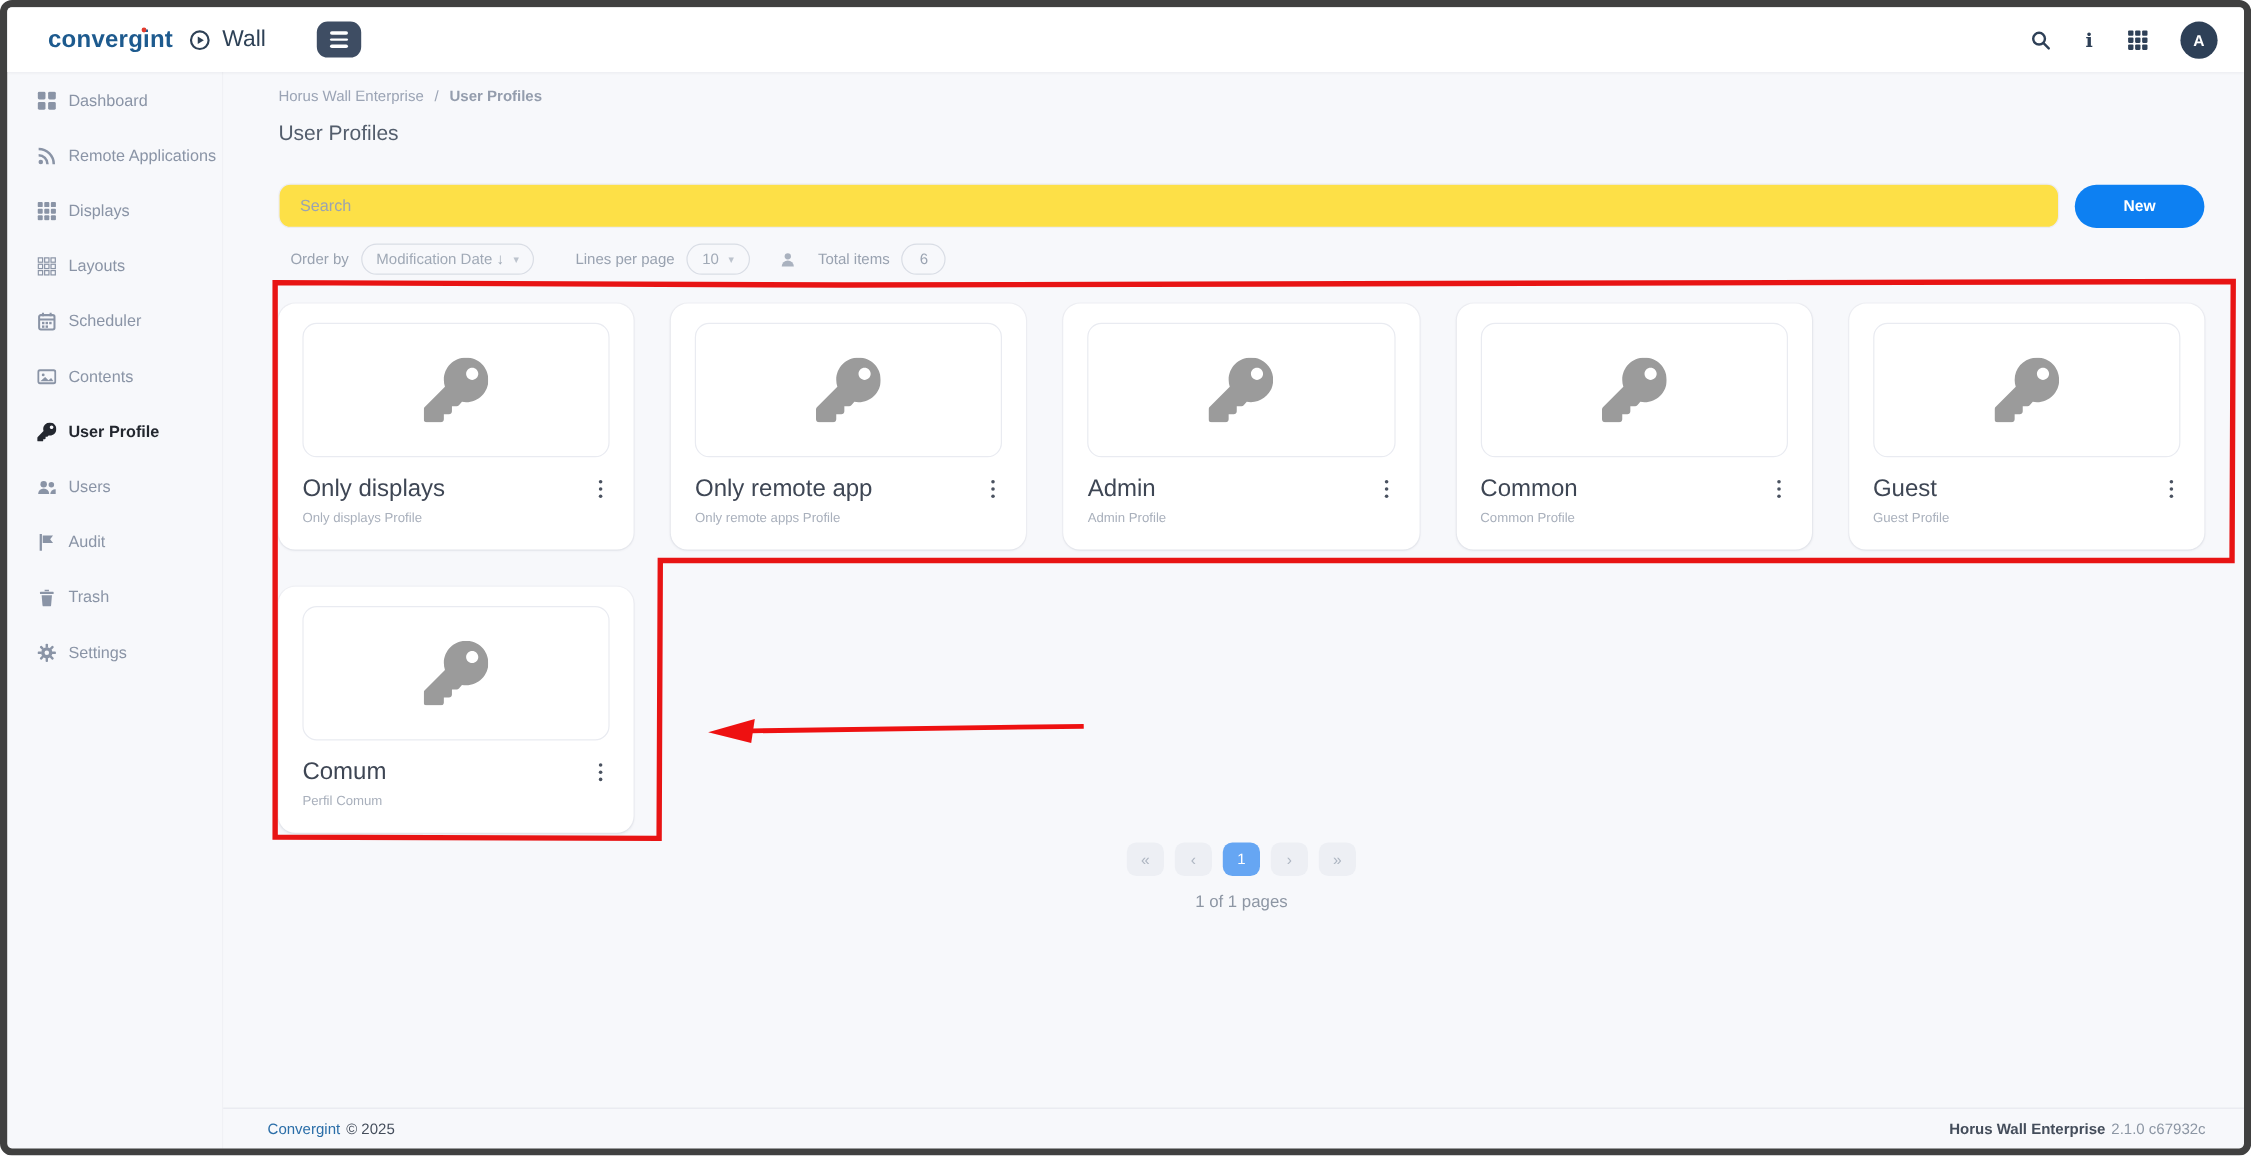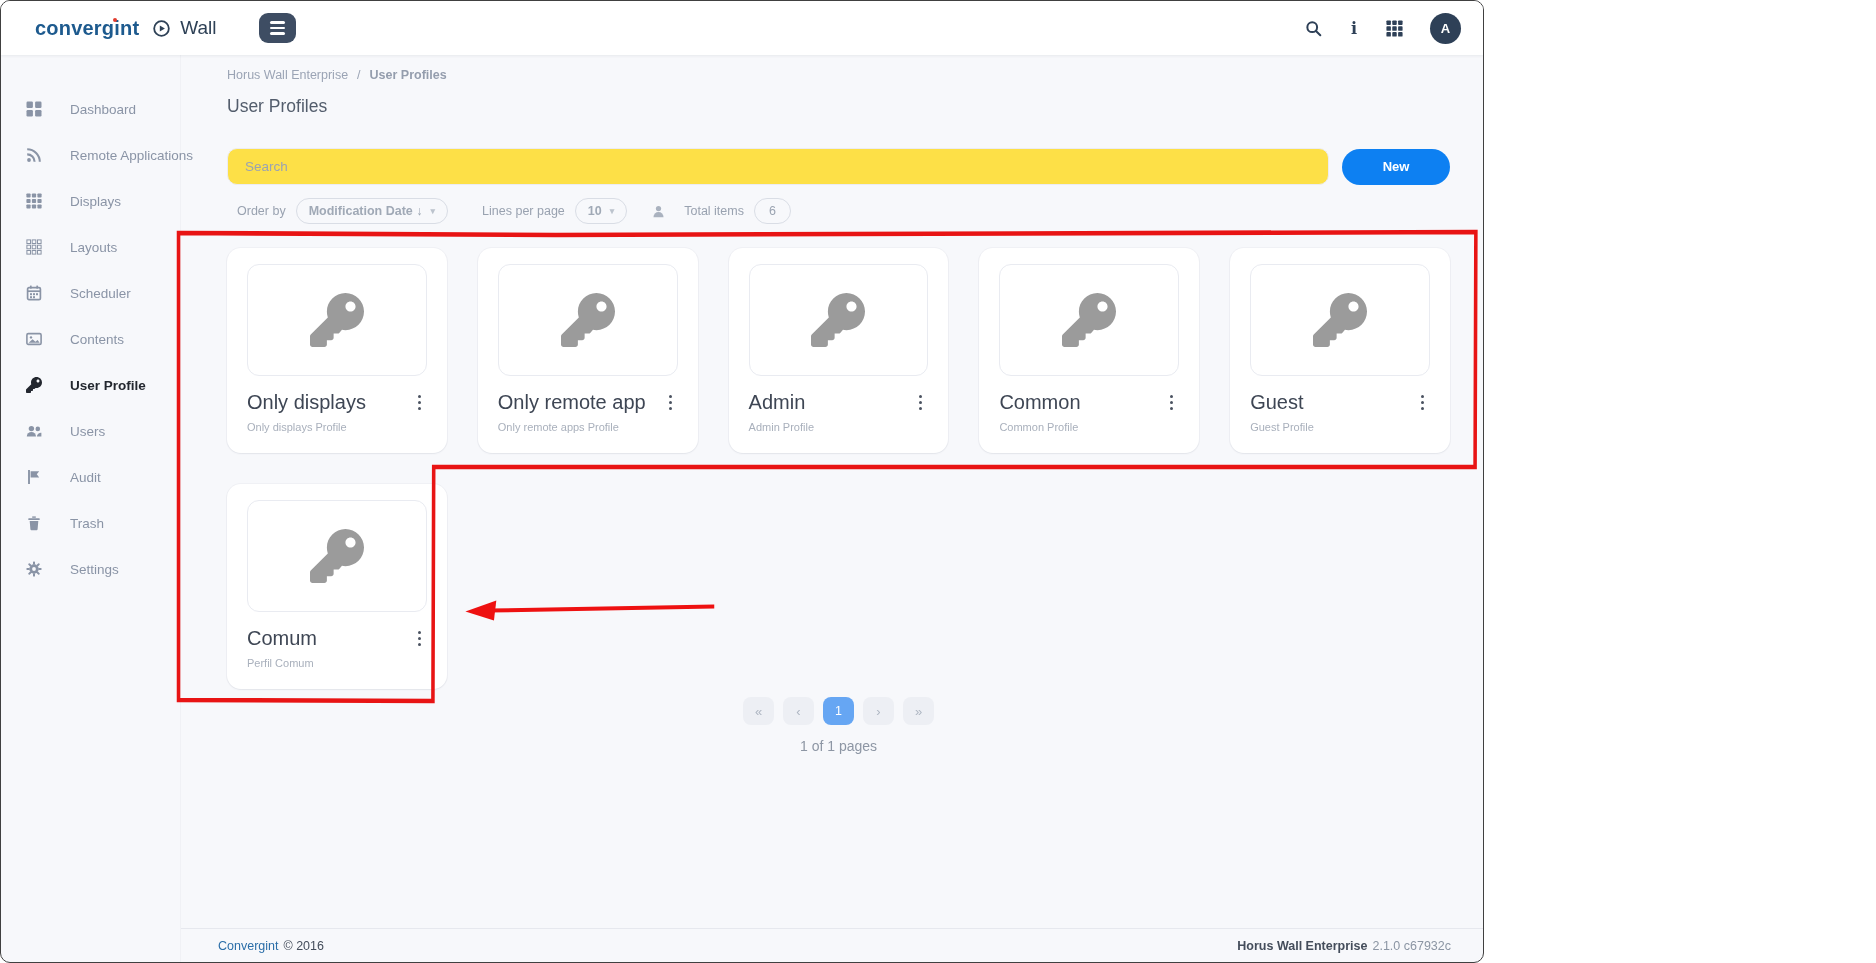--- a/index.html
+++ b/index.html
@@ -1,19 +1,19 @@
 <!DOCTYPE html>
 <html><head>
 <meta charset="utf-8">
 <style>
   html,body{margin:0;padding:0;background:#ffffff;}
   *{box-sizing:border-box;}
   .window{
-    width:1484px;height:963px;position:relative;overflow:hidden;
-    background:#f7f8fb;border:1px solid #404040;border-radius:10px;
+    width:1876px;height:963px;position:relative;overflow:hidden;
+    background:#f7f8fb;border:6px solid #404040;border-radius:10px;
     font-family:"Liberation Sans", sans-serif;
   }
   
   .app-header{
     height:54px;background:#ffffff;display:flex;align-items:center;
     padding:0 22px 0 34px;box-shadow:0 1px 3px rgba(16,24,40,.07);
     position:relative;z-index:2;
   }
   .logo{font-size:20px;font-weight:700;color:#1d5a8e;letter-spacing:.2px;position:relative;line-height:1;}
   .logo::after{content:"";position:absolute;width:4px;height:4px;border-radius:50%;background:#e23b2e;right:22px;top:0px;}
@@ -24,37 +24,37 @@
   .hamburger i{display:block;width:15px;height:2.4px;background:#fff;border-radius:2px;}
   .header-actions{margin-left:auto;display:flex;align-items:center;gap:27px;}
   .h-icon{color:#2e4057;display:flex;align-items:center;justify-content:center;cursor:pointer;}
   .h-icon svg{width:17px;height:17px;}
   .h-icon.info{font-family:"DejaVu Serif", serif;font-weight:700;font-size:16px;width:10px;}
   .avatar{width:31px;height:31px;border-radius:50%;background:#2e4057;color:#fff;font-size:13px;font-weight:700;
     display:flex;align-items:center;justify-content:center;cursor:pointer;}
   
   .page-body{display:flex;height:calc(100% - 54px);position:relative;}
   .sidebar{width:180px;flex-shrink:0;padding-top:16px;border-right:1px solid rgba(20,30,60,0.03);}
-  .nav-item{display:flex;align-items:flex-end;gap:28px;height:46px;padding:0 8px 0 25px;
+  .nav-item{display:flex;align-items:flex-start;gap:10px;height:46px;padding:0 8px 0 25px;
     color:#8a94a6;font-size:13.5px;cursor:pointer;white-space:nowrap;}
   .nav-item svg{width:16px;height:16px;flex-shrink:0;}
   .nav-item.active{color:#23272f;font-weight:700;}
   .main{flex:1;min-width:0;display:flex;flex-direction:column;padding:0 33px 0 46px;position:relative;}
   .breadcrumb{margin-top:13px;font-size:12.5px;color:#9ba4b5;display:flex;gap:9px;align-items:center;}
   .breadcrumb .current{font-weight:700;color:#949dad;}
   .page-title{margin:14px 0 0;font-size:17.5px;font-weight:500;color:#535d6c;}
   .search-row{display:flex;margin-top:31px;gap:13px;align-items:center;}
   .search-input{flex:1;height:37px;border:1px solid #ececf2;background:#fde047;border-radius:10px;
     padding:0 17px;font-size:13.5px;color:#57606e;outline:none;font-family:inherit;}
   .search-input::placeholder{color:#9aa3b2;}
   .new-btn{width:108px;height:36px;border:none;border-radius:18px;background:#0d80f2;color:#fff;
     font-size:13px;font-weight:600;cursor:pointer;font-family:inherit;}
   .filter-row{display:flex;align-items:center;margin-top:13px;font-size:12.5px;color:#99a2b0;}
   .pill{border:1px solid #d9dde5;border-radius:14px;padding:5px 12px;color:#a0a9b6;display:flex;
-    align-items:center;gap:8px;cursor:pointer;font-size:12.5px;background:transparent;font-weight:bold;}
+    align-items:center;gap:8px;cursor:pointer;font-size:12.5px;background:transparent;}
   .pill .caret{font-size:9px;color:#bcc3cd;}
   .flabel{margin:0 10px;}
   .sp{width:24px;}
   .person{color:#aab2bf;display:flex;margin-right:8px;}
   .person svg{width:15px;height:15px;}
   .badge{border:1px solid #d9dde5;border-radius:14px;padding:5px 14px;color:#9aa3b1;}
   
   .cards{display:grid;grid-template-columns:repeat(5,1fr);column-gap:31px;row-gap:31px;margin-top:24px;}
   .card{background:#fff;border-radius:14px;height:205px;padding:16px 20px;cursor:pointer;
     box-shadow:0 1px 2px rgba(25,33,61,.06),0 0 0 1px rgba(25,33,61,.03);}
@@ -440,21 +440,21 @@
         <button class="pg-btn">‹</button>
         <button class="pg-btn active">1</button>
         <button class="pg-btn">›</button>
         <button class="pg-btn">»</button>
       </div>
       <div class="pg-summary">1 of 1 pages</div>
 
       <footer class="app-footer">
         <span class="f-left">
           <span class="f-link">Convergint</span>
-          <span>© 2016</span>
+          <span>© 2025</span>
         </span>
         <span class="f-right">
           <span class="f-product">Horus Wall Enterprise</span>
           <span>2.1.0 c67932c</span>
         </span>
       </footer>
     </main>
   </div>
 
   <svg class="annotation" viewBox="0 0 1870 957" preserveAspectRatio="none">

